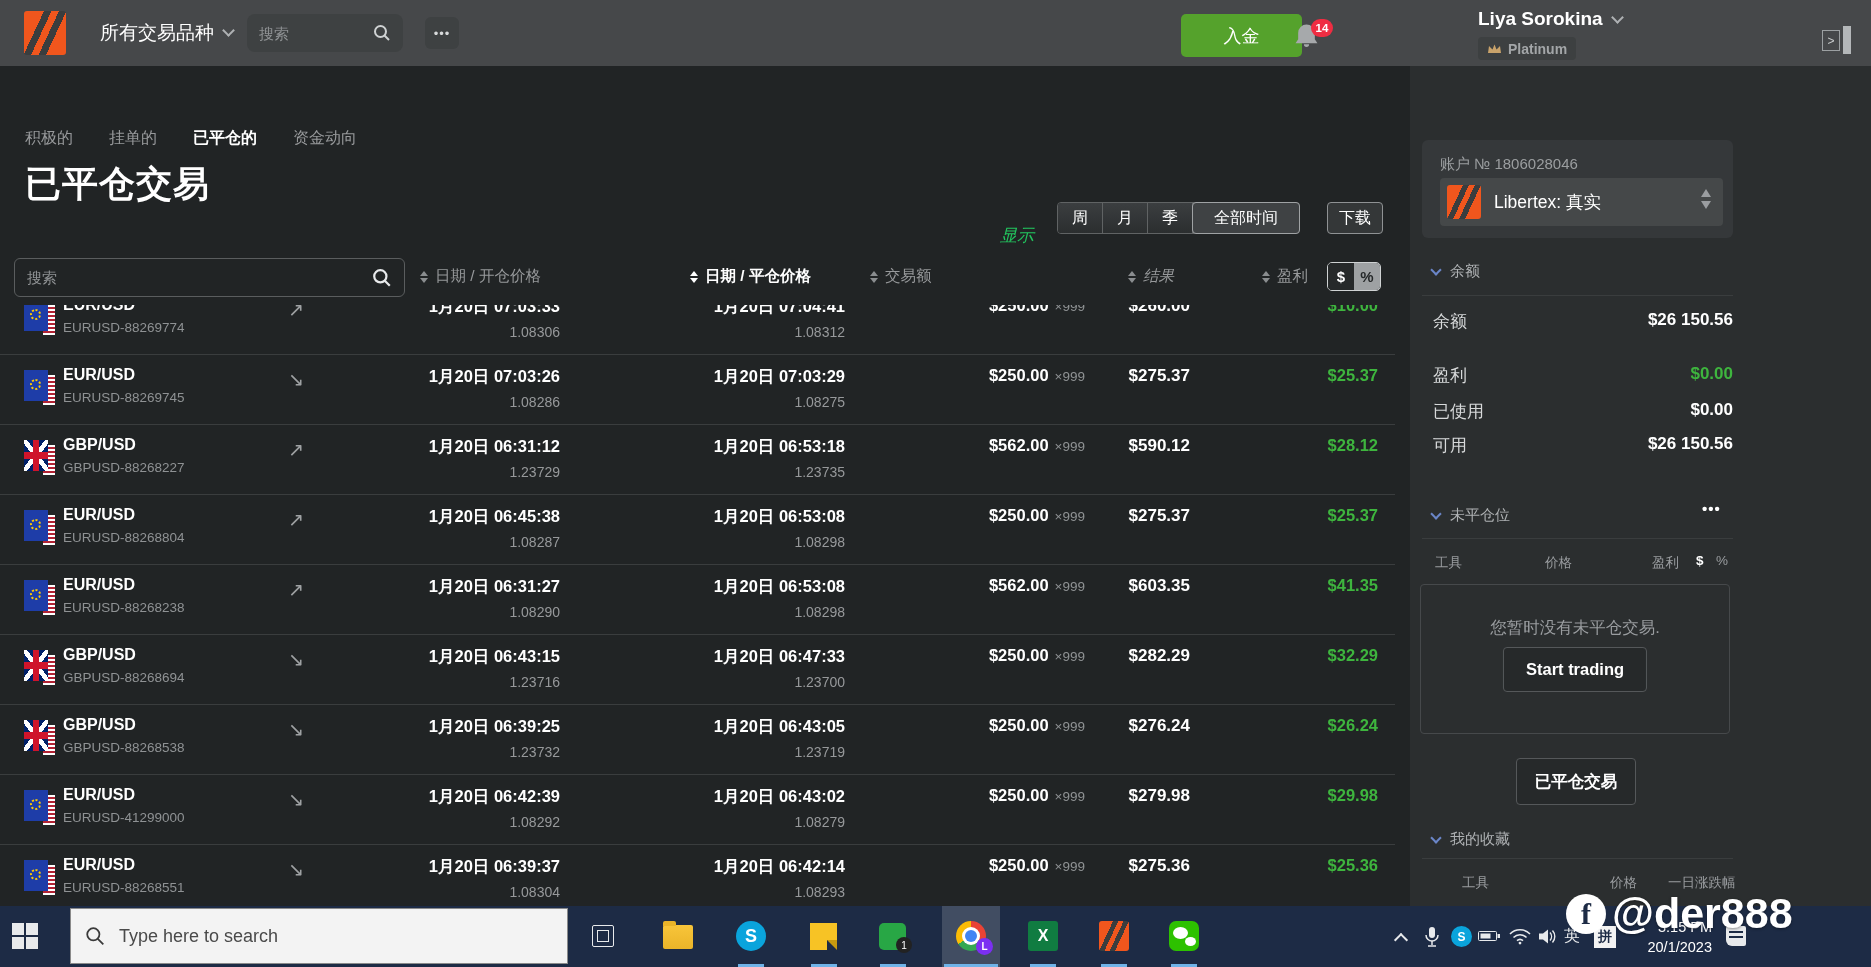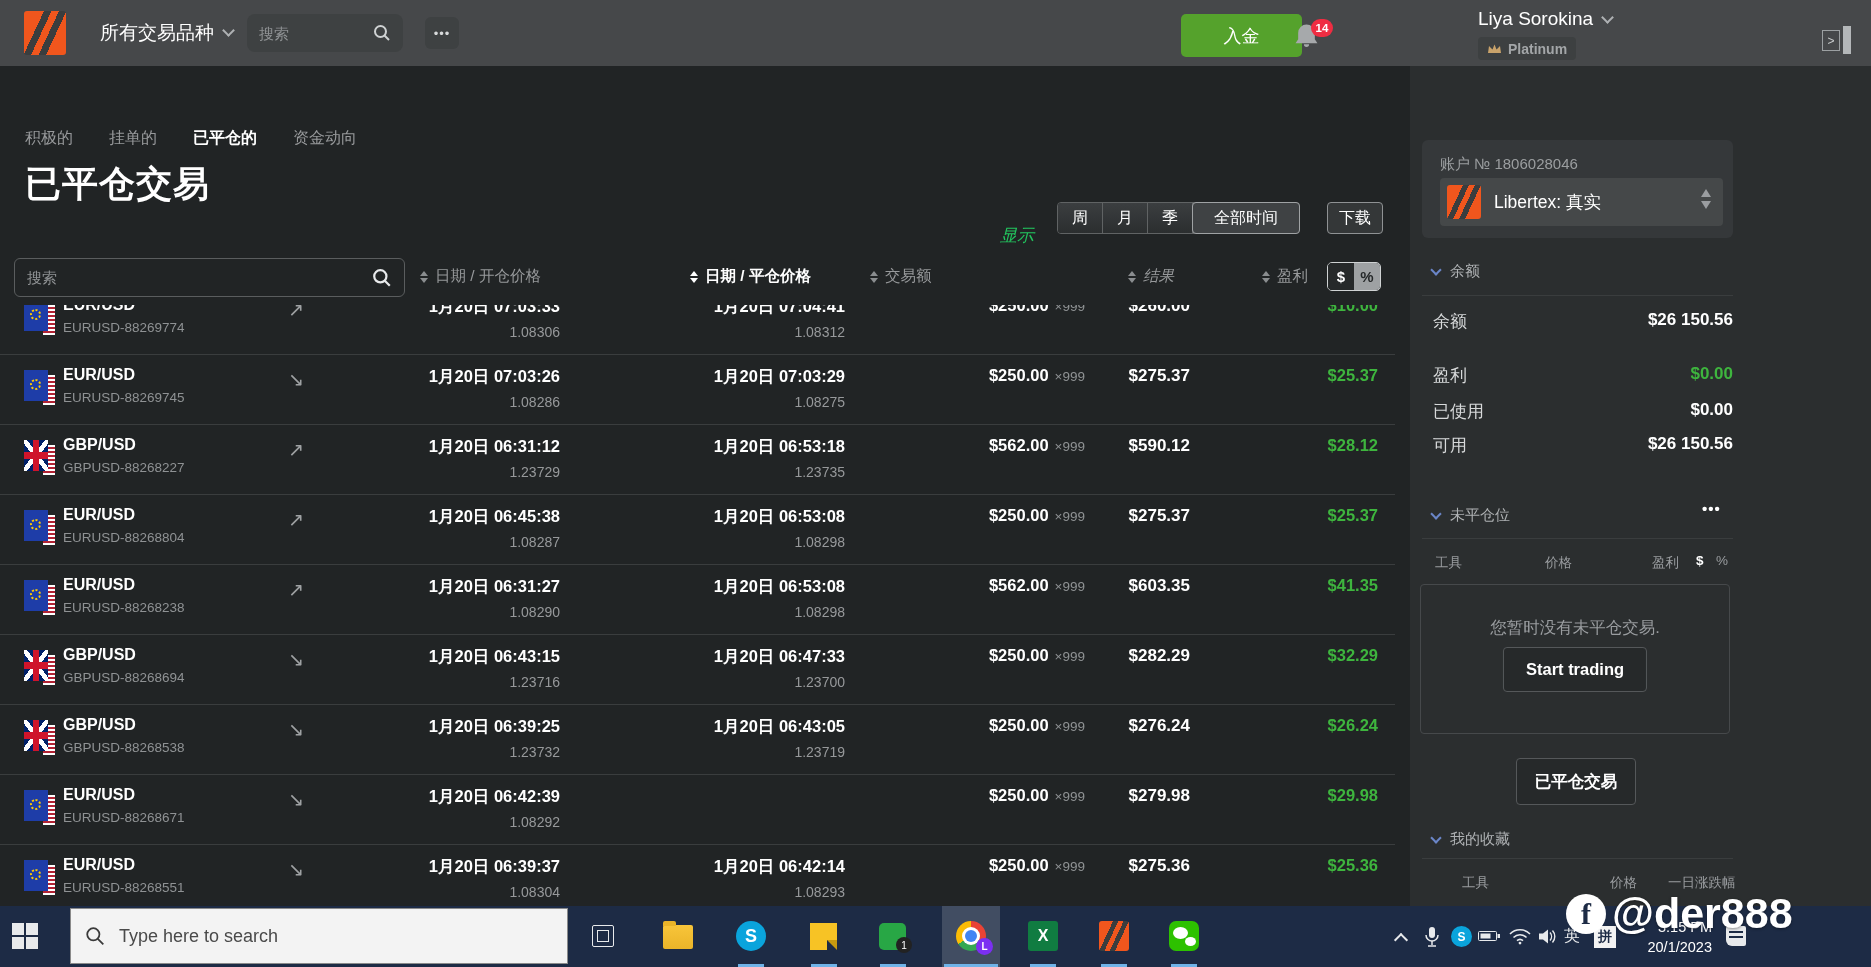--- a/index.html
+++ b/index.html
@@ -14,21 +14,21 @@
   .instr-sel { position:absolute; left:100px; top:0; height:66px; display:flex; align-items:center; gap:10px; color:#fff; font-size:19px; cursor:pointer; }
   .chev { width:9px; height:9px; border-right:2px solid #aeb1b3; border-bottom:2px solid #aeb1b3; transform:rotate(45deg); margin-top:-5px; }
   .top-search { position:absolute; left:247px; top:14px; width:156px; height:38px; background:#3e4142; border-radius:8px; display:flex; align-items:center; padding:0 12px; }
   .top-search input { flex:1; background:transparent; border:none; outline:none; color:#cfd2d3; font-size:15px; min-width:0; }
   .top-search input::placeholder { color:#8f9294; }
   .more-btn { position:absolute; left:425px; top:17px; width:34px; height:32px; background:#3e4142; border-radius:6px; color:#d8dadb; font-size:13px; letter-spacing:1px; display:flex; align-items:center; justify-content:center; cursor:pointer; }
   .deposit-btn { position:absolute; left:1140px; top:14px; width:121px; height:43px; background:#55a22c; border:none; border-radius:5px; color:#fff; font-size:18px; cursor:pointer;margin-left:41px; }
   .bell-wrap { position:absolute; left:1294px; top:22px; width:40px; height:34px; cursor:pointer; }
   .bell-badge { position:absolute; left:17px; top:-3px; min-width:22px; height:18px; background:#ef2d42; border-radius:9px; color:#fff; font-size:11.5px; font-weight:bold; display:flex; align-items:center; justify-content:center; padding:0 4px; }
   .user-wrap { position:absolute; left:1478px; top:8px; cursor:pointer; }
-  .user-name { font-size:19px; font-weight:normal; color:#fff; display:flex; align-items:center; gap:10px; }
+  .user-name { font-size:19px; font-weight:bold; color:#fff; display:flex; align-items:center; gap:10px; }
   .user-name .chev { margin-top:-3px; }
   .tier-badge { margin-top:7px; display:inline-flex; align-items:center; gap:6px; background:#3d4041; border-radius:4px; height:23px; padding:0 9px; color:#a3a6a8; font-size:14px; font-weight:bold; }
   .collapse-btn { position:absolute; left:1822px; top:30px; width:18px; height:21px; border:1px solid #9ca0a2; color:#c9cccd; font-size:12px; display:flex; align-items:center; justify-content:center; cursor:pointer; }
   .scroll-thumb { position:absolute; left:1843px; top:26px; width:8px; height:28px; background:#b4b7b9; z-index:30; }
 
   
   .main { position:absolute; left:0; top:66px; width:1410px; bottom:61px; background:#212425; overflow:hidden; }
   .tabs { position:absolute; top:62px; left:25px; display:flex; gap:36px; font-size:16px; color:#97999b; }
   .tab { cursor:pointer; }
   .tab.active { color:#fff; font-weight:bold; }
@@ -444,25 +444,29 @@
   </div>
 
   <div class="trow">
     <span class="pair-flag flag-eur">
       <span class="flag-back"></span>
       <span class="flag-front">
               <span class="stars"></span>
             </span>
     </span>
     <span class="c-pair">EUR/USD</span>
-    <span class="c-ticker">EURUSD-88268671</span>
+    <span class="c-ticker">EURUSD-41299000</span>
     <span class="c-dir">↘</span>
     <span class="c-open">
       <span class="dt" style="display:block">1月20日 06:42:39</span>
       <span class="price" style="display:block">1.08292</span>
+    </span>
+    <span class="c-close">
+      <span class="dt" style="display:block">1月20日 06:43:02</span>
+      <span class="price" style="display:block">1.08279</span>
     </span>
     <span class="c-amount">
       <span class="amt">$250.00</span>
       <span class="mult">×999</span>
     </span>
     <span class="c-result">$279.98</span>
     <span class="c-profit">$29.98</span>
   </div>
 
   <div class="trow">

